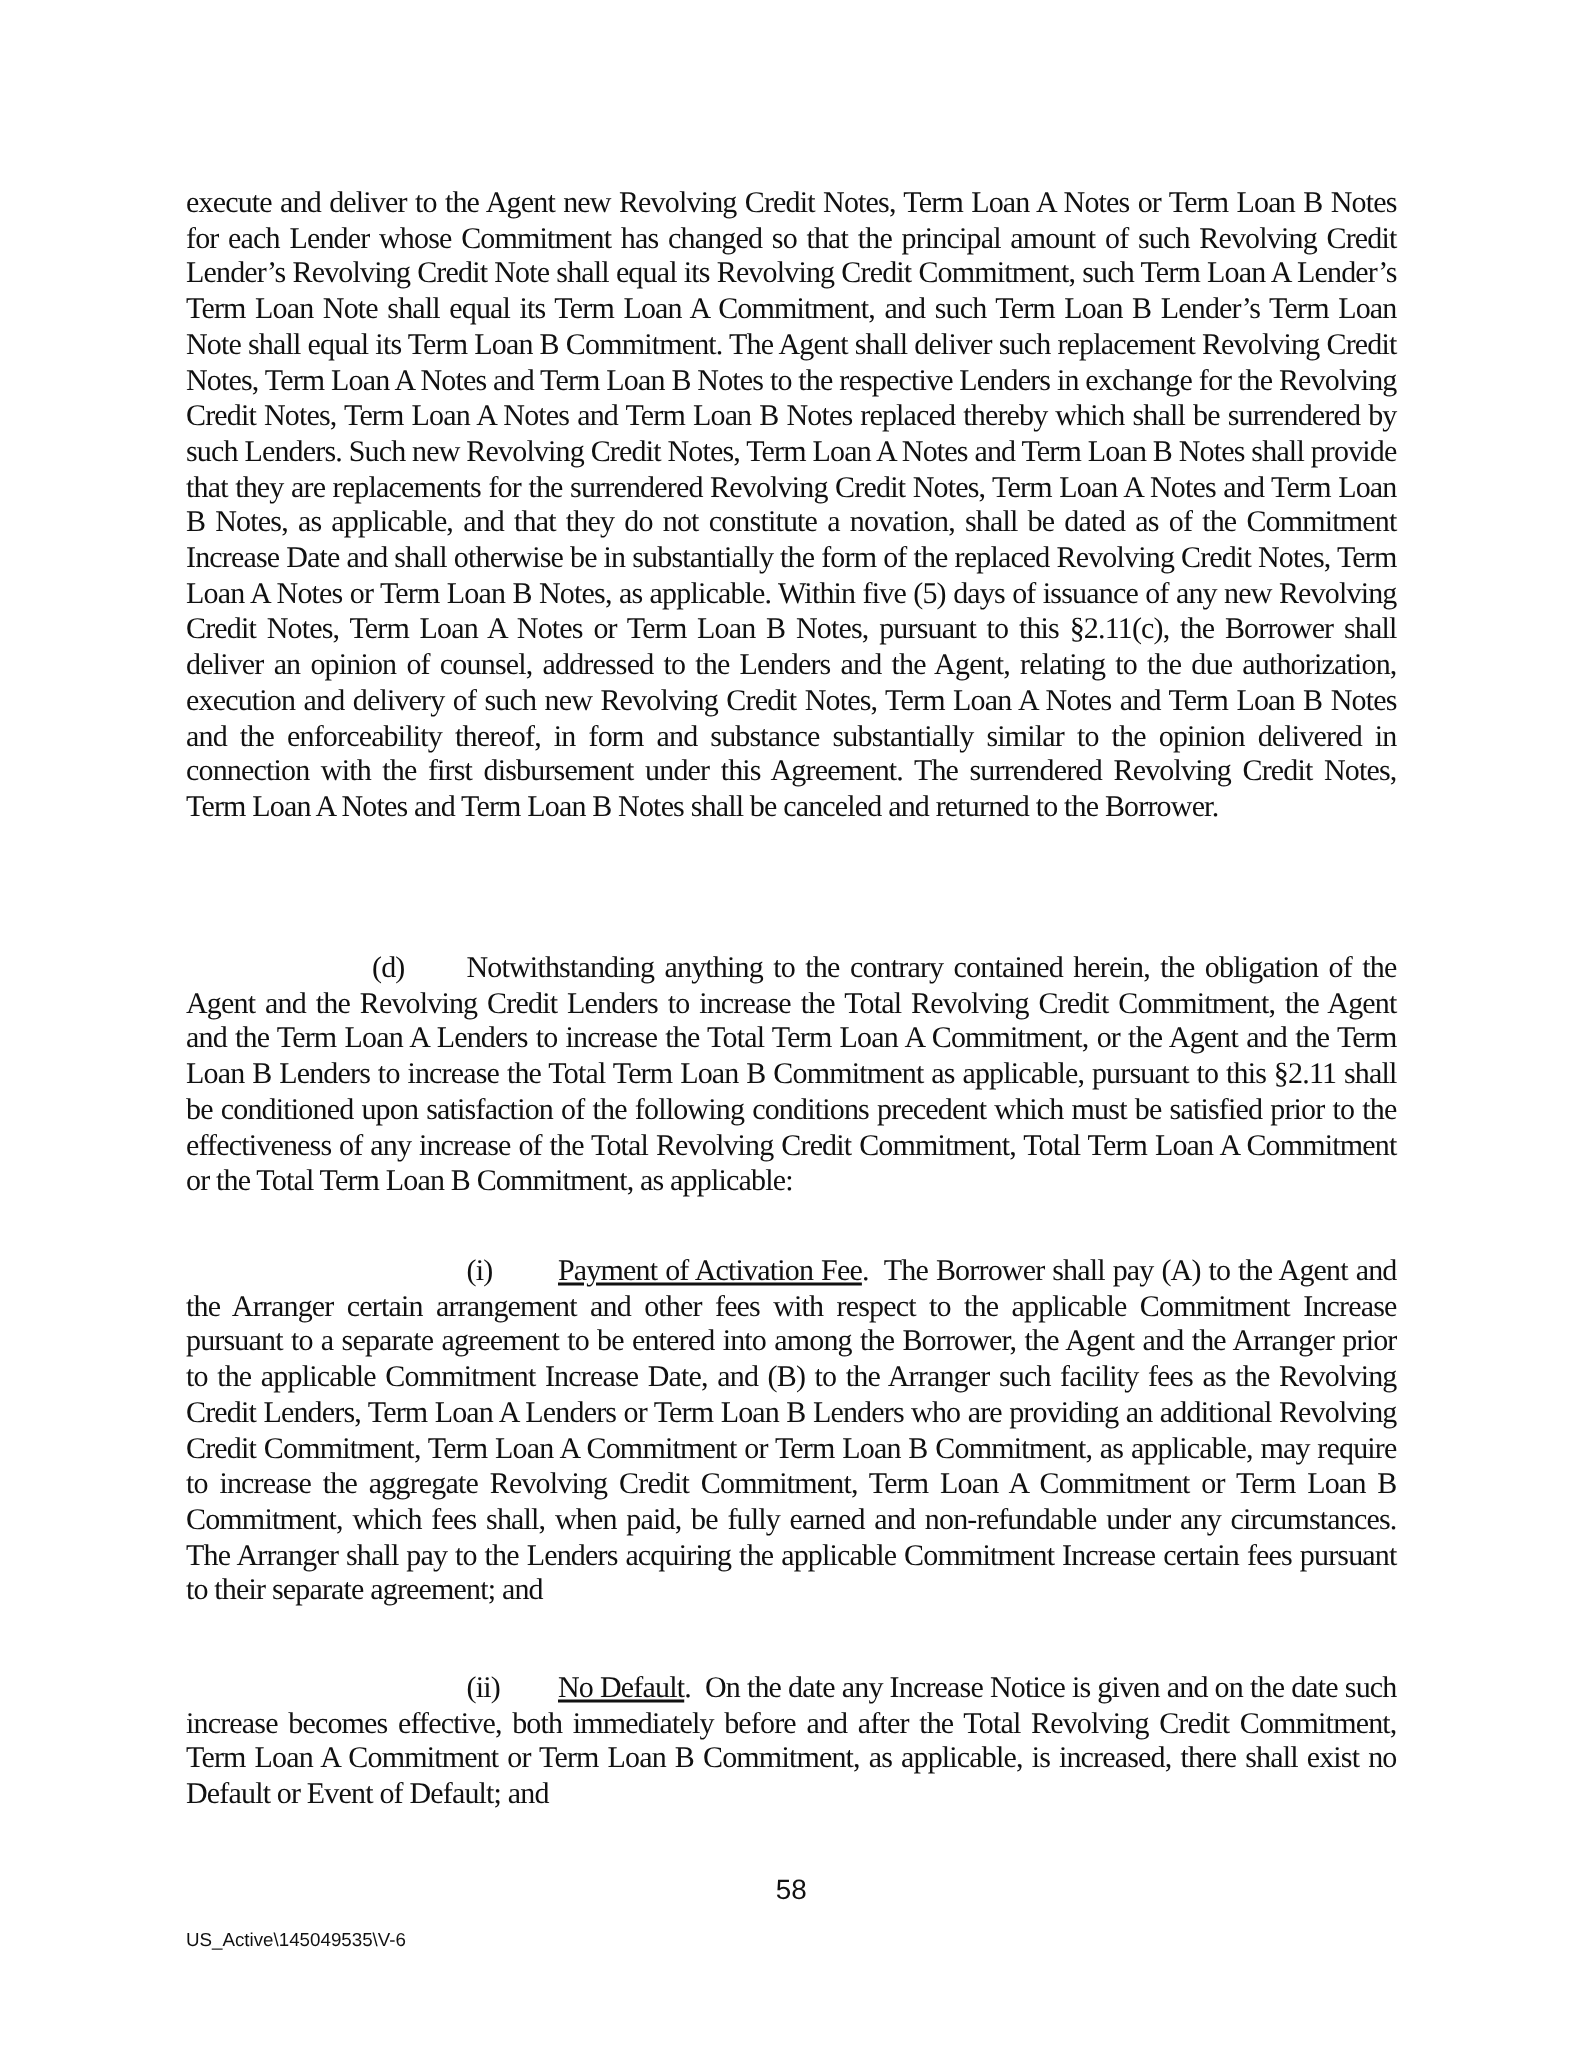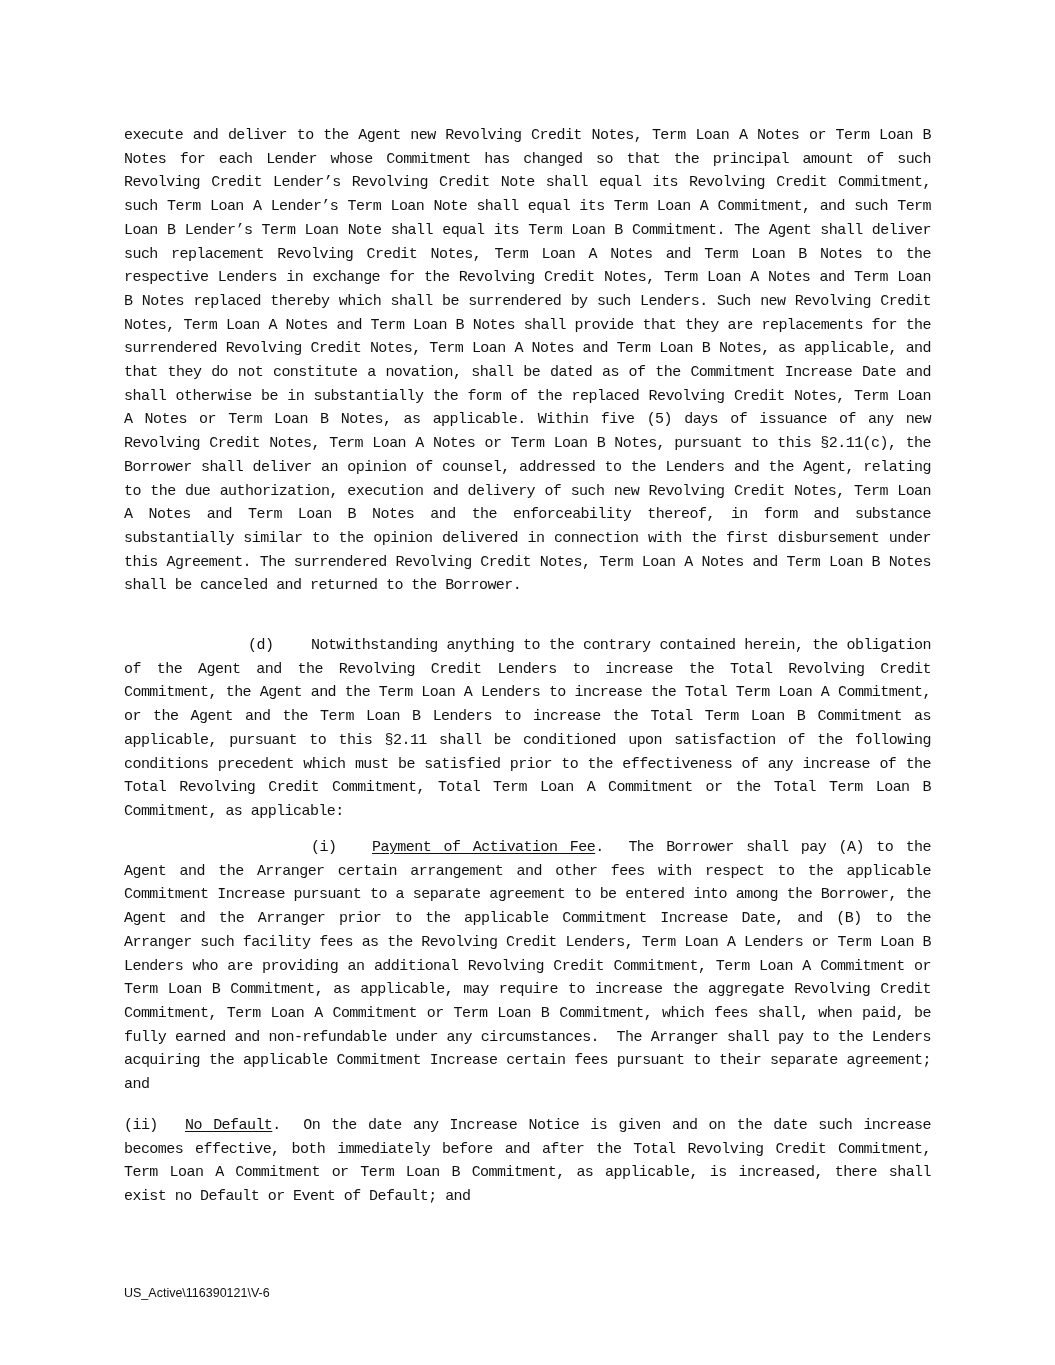--- a/index.html
+++ b/index.html
@@ -18,39 +18,39 @@
       position: absolute;
       left: 0; top: 0;
       width: 1055px;
       height: 1365px;
       background: #ffffff;
     }
     .body-text {
       position: absolute;
       left: 124px;
       width: 807px;
-      font-family: Liberation Mono, monospace;
-      font-size: 15px;
+      font-family: Liberation Serif, serif;
+      font-size: 20px;
       line-height: 23.7px;
       text-align: justify;
       letter-spacing: -0.55px;
       word-spacing: 0px;
       transform-origin: left top;
     }
     .body-text p {
       margin: 0;
       text-align: justify;
     }
     .para-1 { top: 124px; }
     .para-d { top: 634px; }
     .para-i { top: 836px; }
     .para-ii { top: 1114px; }
     .label-d { display: inline-block; margin-left: 124px; width: 63px; }
     .label-i { display: inline-block; margin-left: 187px; width: 61px; }
-    .label-ii { display: inline-block; width: 61px; }
+    .label-ii { display: inline-block; margin-left: 187px; width: 61px; }
     .heading-u { text-decoration: underline; text-underline-offset: 2px; }
     .page-number {
       position: absolute;
       top: 1249px;
       left: 0;
       width: 1055px;
       text-align: center;
       font-family: "Liberation Sans", sans-serif;
       font-size: 18.6px;
       color: #111111;
@@ -78,16 +78,17 @@
   </div>
 
   <div class="body-text para-i">
     <p><span class="label-i">(i)</span><span class="heading-u">Payment of Activation Fee</span><span>.</span><span style="white-space: pre-wrap;">  The Borrower shall pay (A) to the Agent and the Arranger certain arrangement and other fees with respect to the applicable Commitment Increase pursuant to a separate agreement to be entered into among the Borrower, the Agent and the Arranger prior to the applicable Commitment Increase Date, and (B) to the Arranger such facility fees as the Revolving Credit Lenders, Term Loan A Lenders or Term Loan B Lenders who are providing an additional Revolving Credit Commitment, Term Loan A Commitment or Term Loan B Commitment, as applicable, may require to increase the aggregate Revolving Credit Commitment, Term Loan A Commitment or Term Loan B Commitment, which fees shall, when paid, be fully earned and non-refundable under any circumstances.  The Arranger shall pay to the Lenders acquiring the applicable Commitment Increase certain fees pursuant to their separate agreement; and</span></p>
   </div>
 
   <div class="body-text para-ii">
     <p><span class="label-ii">(ii)</span><span class="heading-u">No Default</span><span>.</span><span style="white-space: pre-wrap;">  On the date any Increase Notice is given and on the date such increase becomes effective, both immediately before and after the Total Revolving Credit Commitment, Term Loan A Commitment or Term Loan B Commitment, as applicable, is increased, there shall exist no Default or Event of Default; and</span></p>
   </div>
 
+  <div class="page-number">58</div>
 
-  <div class="footer-id">US_Active\116390121\V-6</div>
+  <div class="footer-id">US_Active\145049535\V-6</div>
 
 </div>
 
 </body></html>

